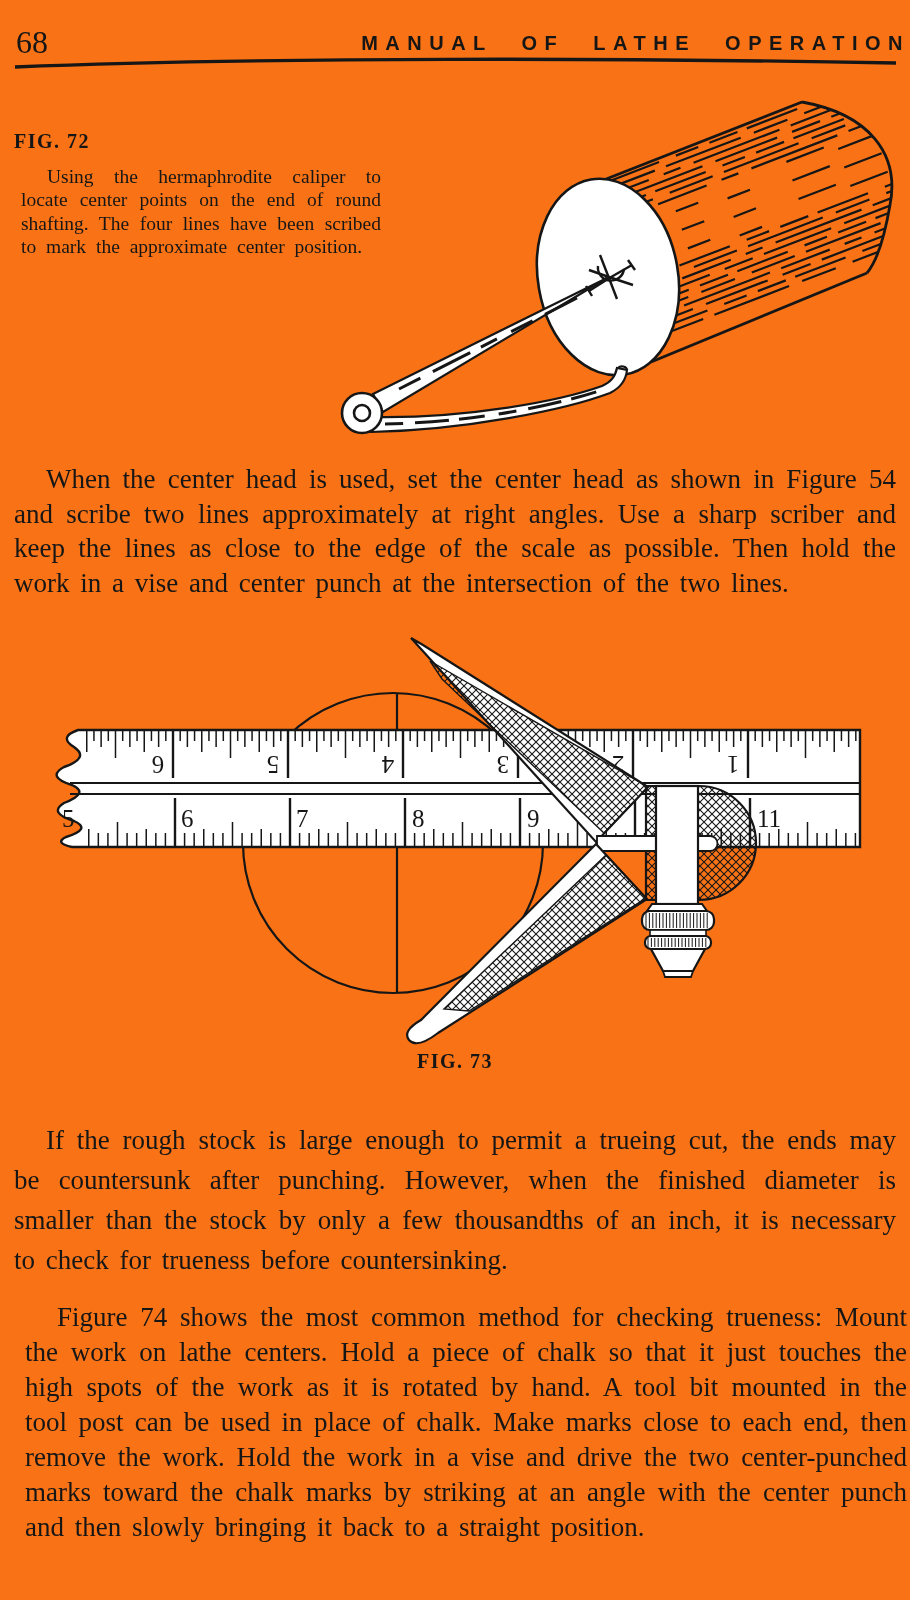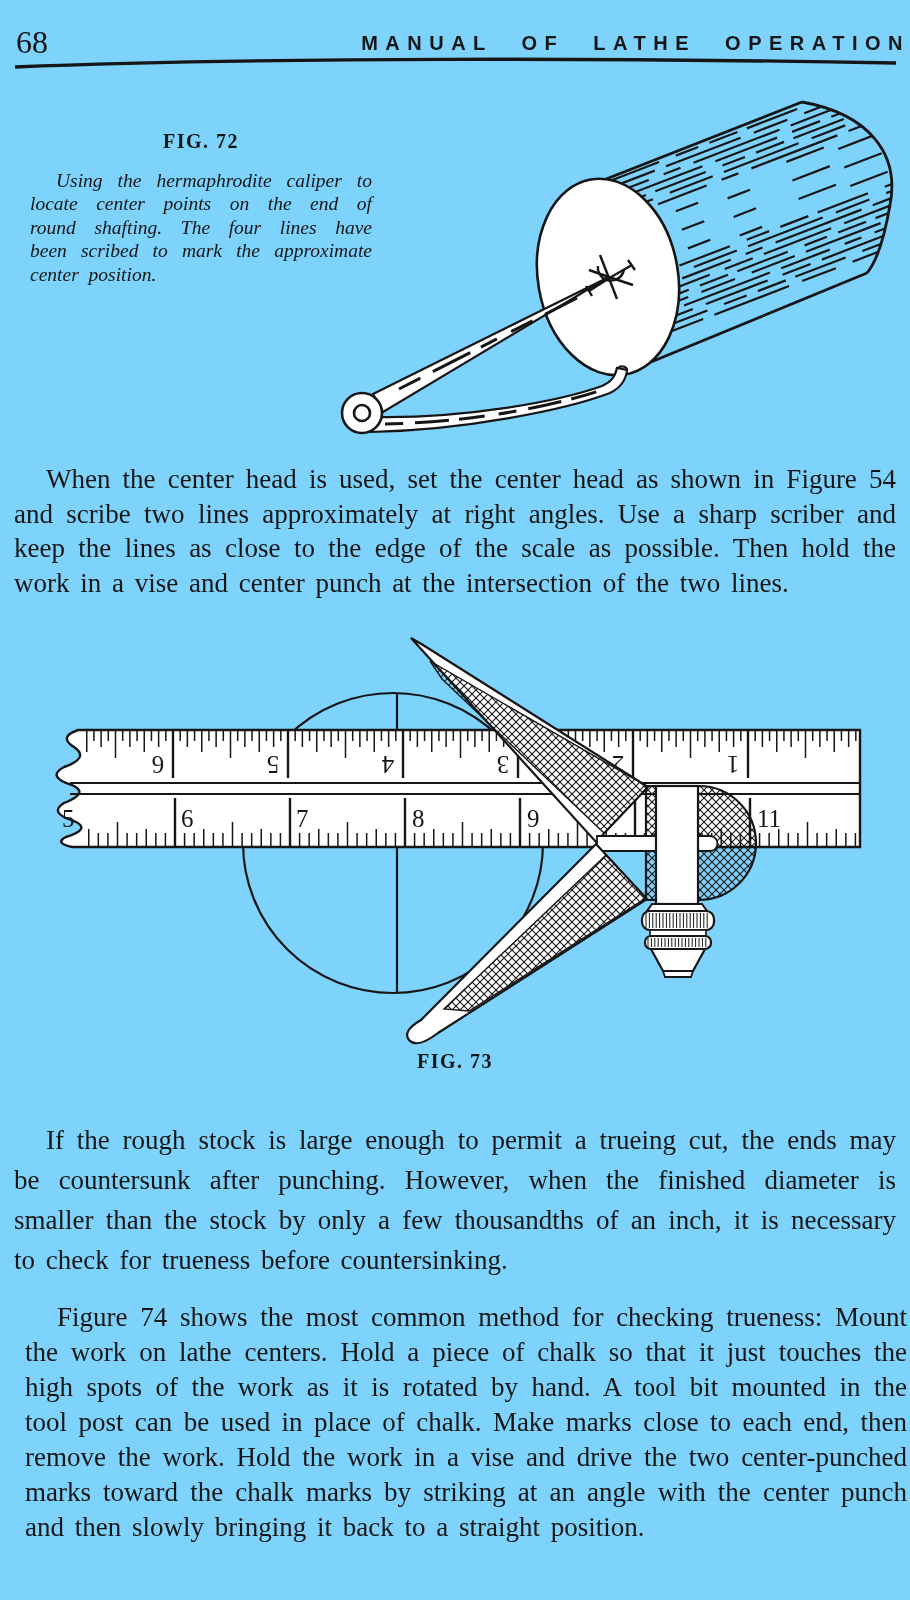--- a/index.html
+++ b/index.html
@@ -1,26 +1,26 @@
 <!DOCTYPE html>
 <html><head>
 <meta charset="utf-8">
 <style>
   html,body{margin:0;padding:0;background:#e8e8e8;}
-  .page{position:relative;width:910px;height:1600px;background:#7dd3fc;overflow:hidden;
+  .page{position:relative;width:910px;height:1600px;background:#f97316;overflow:hidden;
         font-family:"Liberation Serif", serif;color:#161616;}
   .pageno{position:absolute;left:16px;top:24px;font-size:32px;font-weight:500;}
   .htitle{position:absolute;left:12px;right:0;top:32px;text-align:right;
           font-family:"Liberation Sans", sans-serif;font-size:20px;
           letter-spacing:7.5px;word-spacing:16px;font-weight:700;}
   .hrule{position:absolute;left:10px;top:54px;}
   .f72block{position:absolute;left:14px;top:130px;width:374px;}
-  .figlabel{text-align:center;font-weight:bold;font-size:20px;letter-spacing:1.5px;margin:0 0 12px 0;}
+  .figlabel{font-weight:bold;font-size:20px;letter-spacing:1.5px;margin:0 0 12px 0;}
   .figcap{font-size:19.5px;line-height:23.4px;text-align:justify;text-indent:26px;
-          word-spacing:5px;margin:16px;font-weight:500;font-style:italic;}
+          word-spacing:5px;margin:7px;font-weight:500;}
   .fig72svg{position:absolute;left:315px;top:88px;}
   .body{position:absolute;left:14px;width:882px;margin:0;font-size:27px;line-height:34.6px;
         text-align:justify;text-indent:32px;word-spacing:4px;}
   #p1{top:462px;}
   #p2{top:1120px;line-height:40px;}
   #p3{top:1300px;line-height:35px;margin-left:11px;}
   .fig73svg{position:absolute;left:0;top:630px;}
   .f73label{position:absolute;left:0;right:0;top:1050px;text-align:center;
             font-weight:bold;font-size:20px;letter-spacing:1.5px;}
   .f73cap{position:absolute;left:0;right:0;top:1080px;text-align:center;

